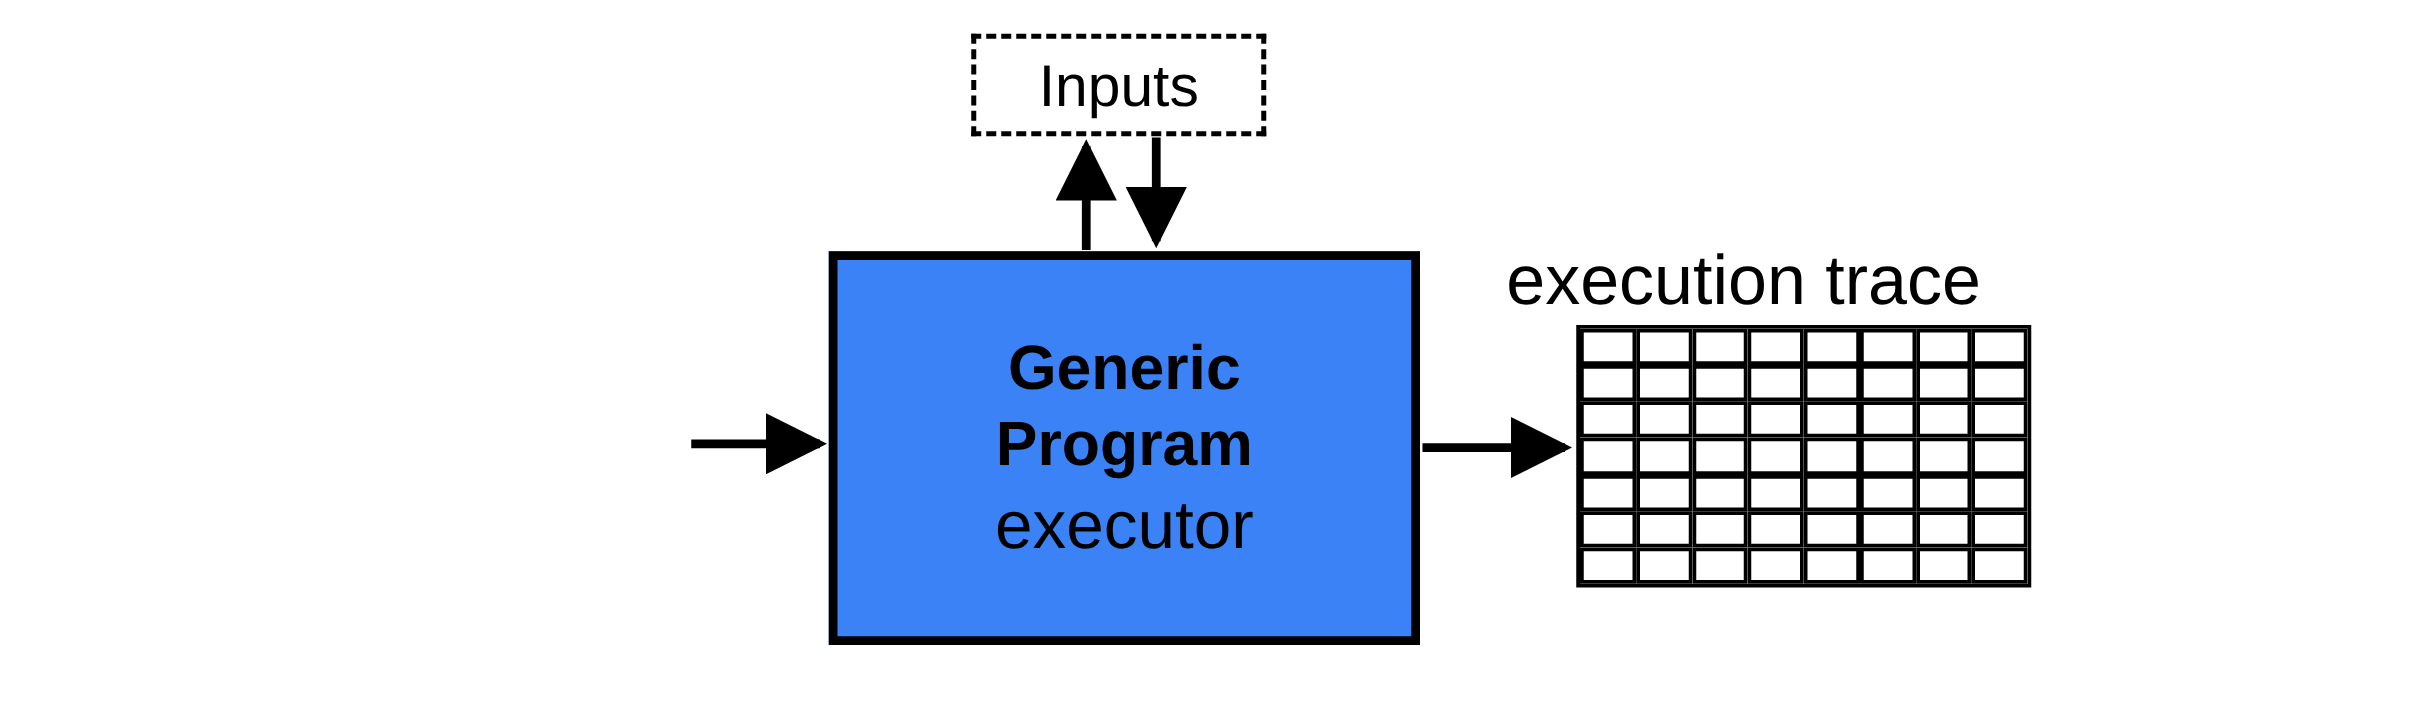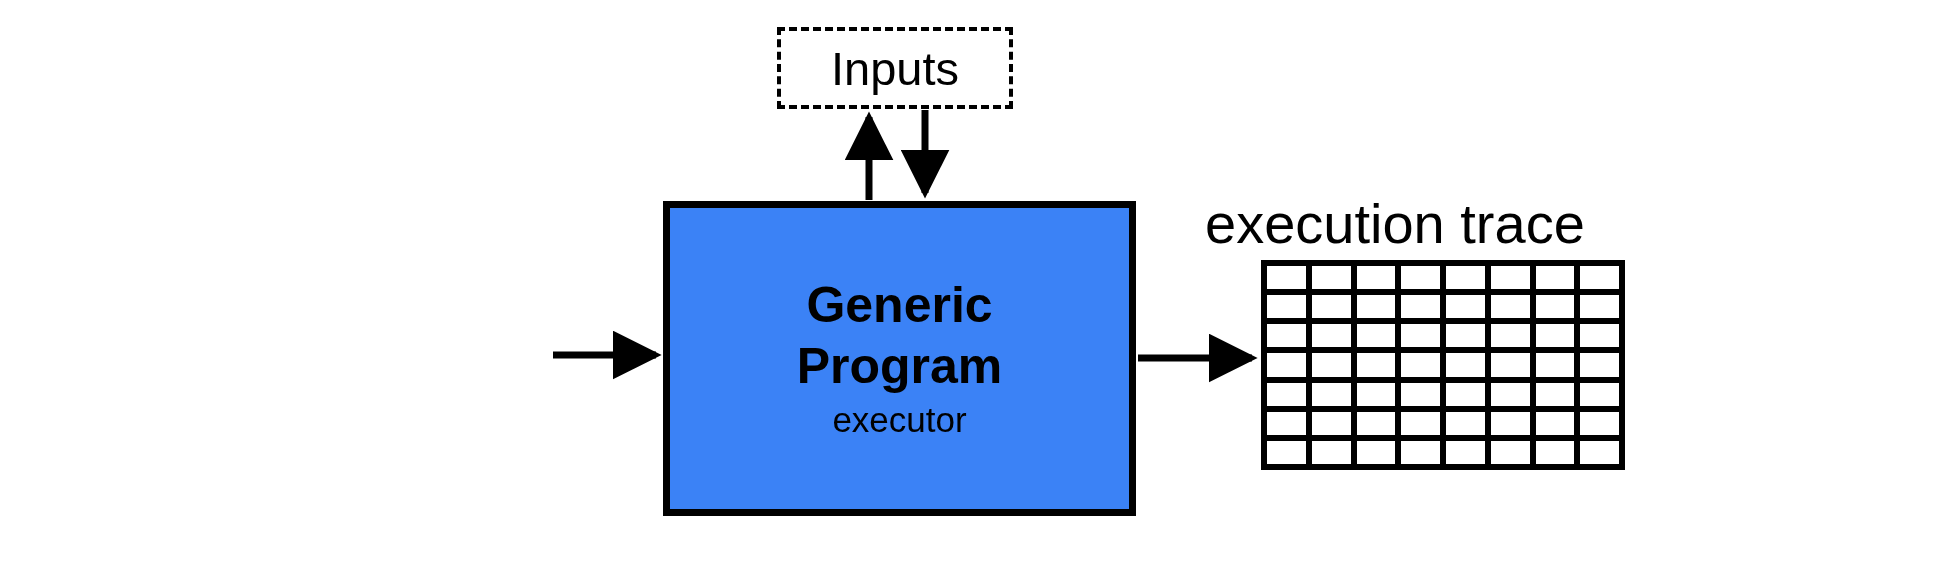--- a/index.html
+++ b/index.html
@@ -65,21 +65,21 @@
     justify-content: center;
   }
   #executor-node .line-bold {
     font-size: 50px;
     font-weight: 700;
     line-height: 1.22;
     color: #000000;
     white-space: nowrap;
   }
   #executor-node .line-regular {
-    font-size: 35px;
+    font-size: 54px;
     font-weight: 400;
     line-height: 1.22;
     color: #000000;
     white-space: nowrap;
     margin-top: 2px;
   }
 
   
   #trace-label {
     position: absolute;

